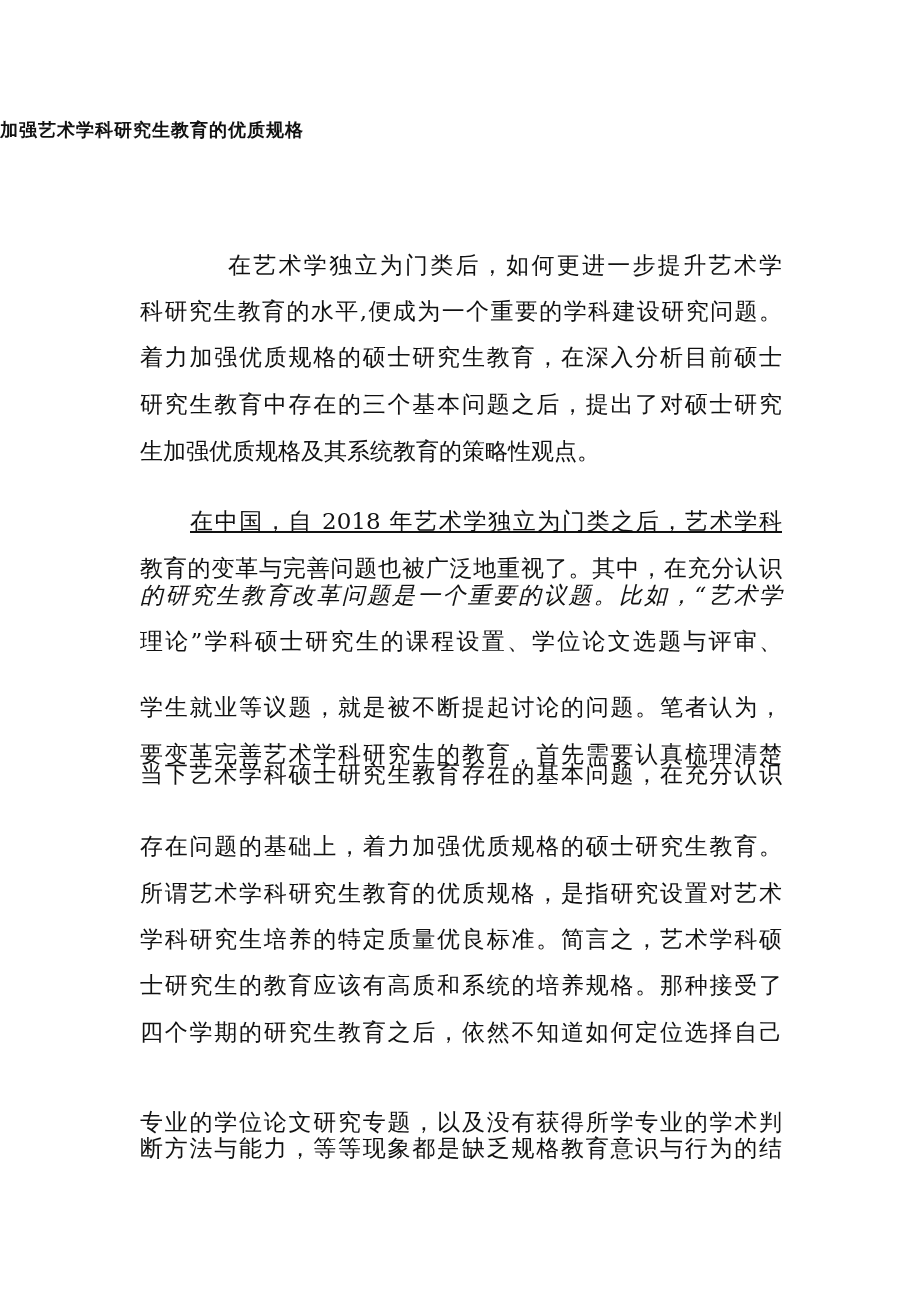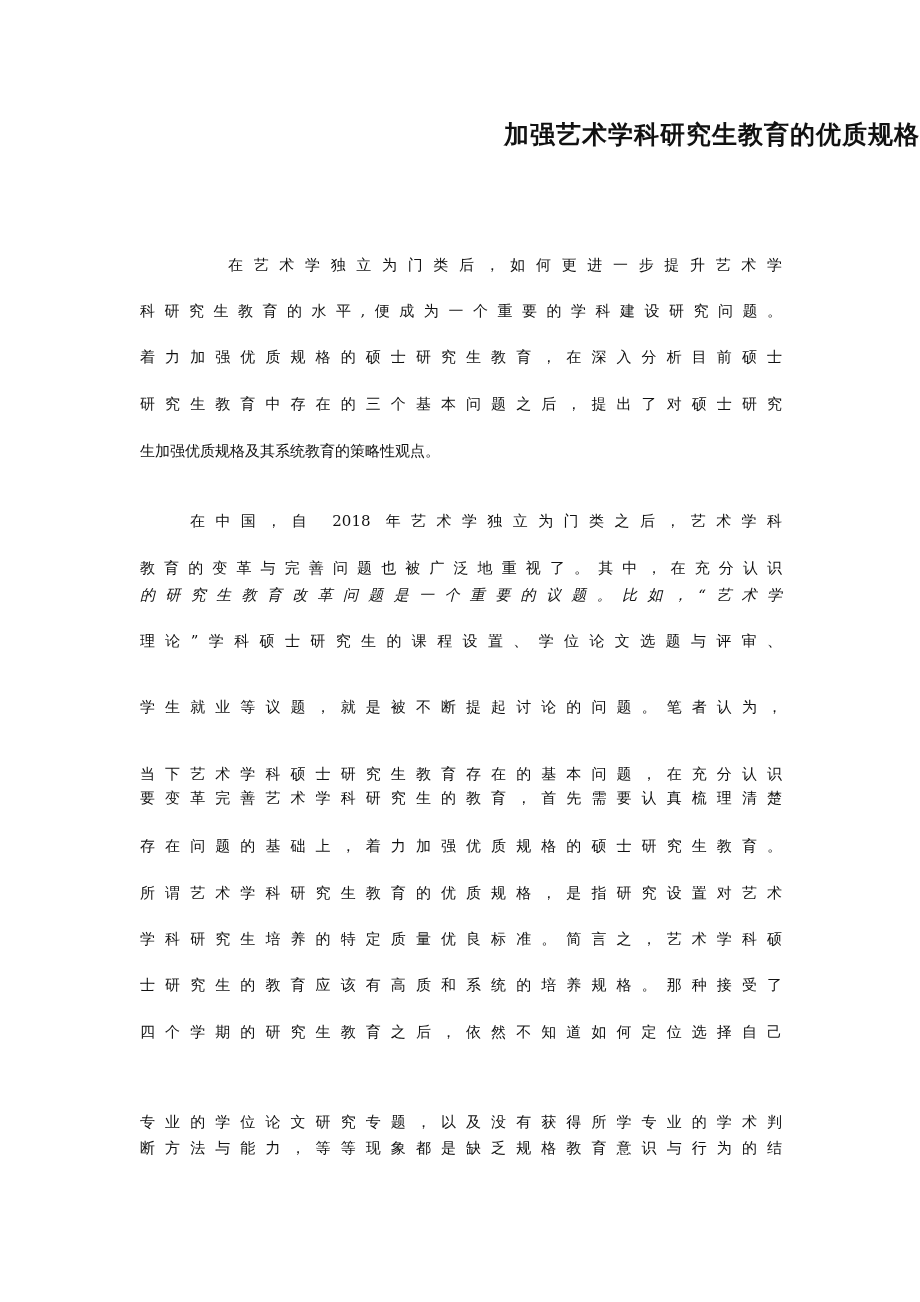--- a/index.html
+++ b/index.html
@@ -1,44 +1,44 @@
 <!DOCTYPE html>
 <html><head>
 <meta charset="utf-8">
 <style>
   html, body { margin: 0; padding: 0; background: #ffffff; }
   body { width: 920px; height: 1302px; position: relative; overflow: hidden;
          font-family: "DejaVu Serif", "Liberation Serif", serif; color: #111; }
-  .title { position: absolute; left: 0; width: 920px; top: 118px; text-align: right;
-           font-size: 25px; font-weight: bold; letter-spacing: 1px; }
-  .line { position: absolute; left: 140px; width: 642px; font-size: 15px;
+  .title { position: absolute; left: 0; width: 920px; top: 118px; text-align: left;
+           font-size: 18px; font-weight: bold; letter-spacing: 1px; }
+  .line { position: absolute; left: 140px; width: 642px; font-size: 23px;
           white-space: nowrap; text-align: justify; text-align-last: justify; line-height: 30px; }
   .line.last { text-align-last: left; }
 </style>
 </head>
 <body>
 
 <div>
   <div class="title">加强艺术学科研究生教育的优质规格</div>
 
   <div>
     <div class="line" style="top:250px; left:228px; width:554px;">在艺术学独立为门类后，如何更进一步提升艺术学</div>
     <div class="line" style="top:296px;">科研究生教育的水平,便成为一个重要的学科建设研究问题。</div>
     <div class="line" style="top:342px;">着力加强优质规格的硕士研究生教育，在深入分析目前硕士</div>
     <div class="line" style="top:389px;">研究生教育中存在的三个基本问题之后，提出了对硕士研究</div>
     <div class="line last" style="top:436px;">生加强优质规格及其系统教育的策略性观点。</div>
   </div>
 
   <div>
-    <div class="line" style="top:506px; left:190px; width:592px;">在中国，自 2018 年艺术学独立为门类之后，艺术学科</div>
+    <div class="line" style="top:506px; left:190px; width:592px;text-decoration:underline;">在中国，自 2018 年艺术学独立为门类之后，艺术学科</div>
     <div class="line" style="top:553px;">教育的变革与完善问题也被广泛地重视了。其中，在充分认识</div>
     <div class="line" style="top:580px;font-style:italic;">的研究生教育改革问题是一个重要的议题。比如，“艺术学</div>
     <div class="line" style="top:626px;">理论”学科硕士研究生的课程设置、学位论文选题与评审、</div>
     <div class="line" style="top:692px;">学生就业等议题，就是被不断提起讨论的问题。笔者认为，</div>
-    <div class="line" style="top:739px;margin-top:44px;">要变革完善艺术学科研究生的教育，首先需要认真梳理清楚</div>
+    <div class="line" style="top:739px;">要变革完善艺术学科研究生的教育，首先需要认真梳理清楚</div>
     <div class="line" style="top:759px;">当下艺术学科硕士研究生教育存在的基本问题，在充分认识</div>
     <div class="line" style="top:831px;">存在问题的基础上，着力加强优质规格的硕士研究生教育。</div>
     <div class="line" style="top:878px;">所谓艺术学科研究生教育的优质规格，是指研究设置对艺术</div>
     <div class="line" style="top:924px;">学科研究生培养的特定质量优良标准。简言之，艺术学科硕</div>
     <div class="line" style="top:970px;">士研究生的教育应该有高质和系统的培养规格。那种接受了</div>
     <div class="line" style="top:1017px;">四个学期的研究生教育之后，依然不知道如何定位选择自己</div>
     <div class="line" style="top:1063px;margin-top:44px;">专业的学位论文研究专题，以及没有获得所学专业的学术判</div>
     <div class="line" style="top:1109px;margin-top:24px;">断方法与能力，等等现象都是缺乏规格教育意识与行为的结</div>
   </div>
 </div>

